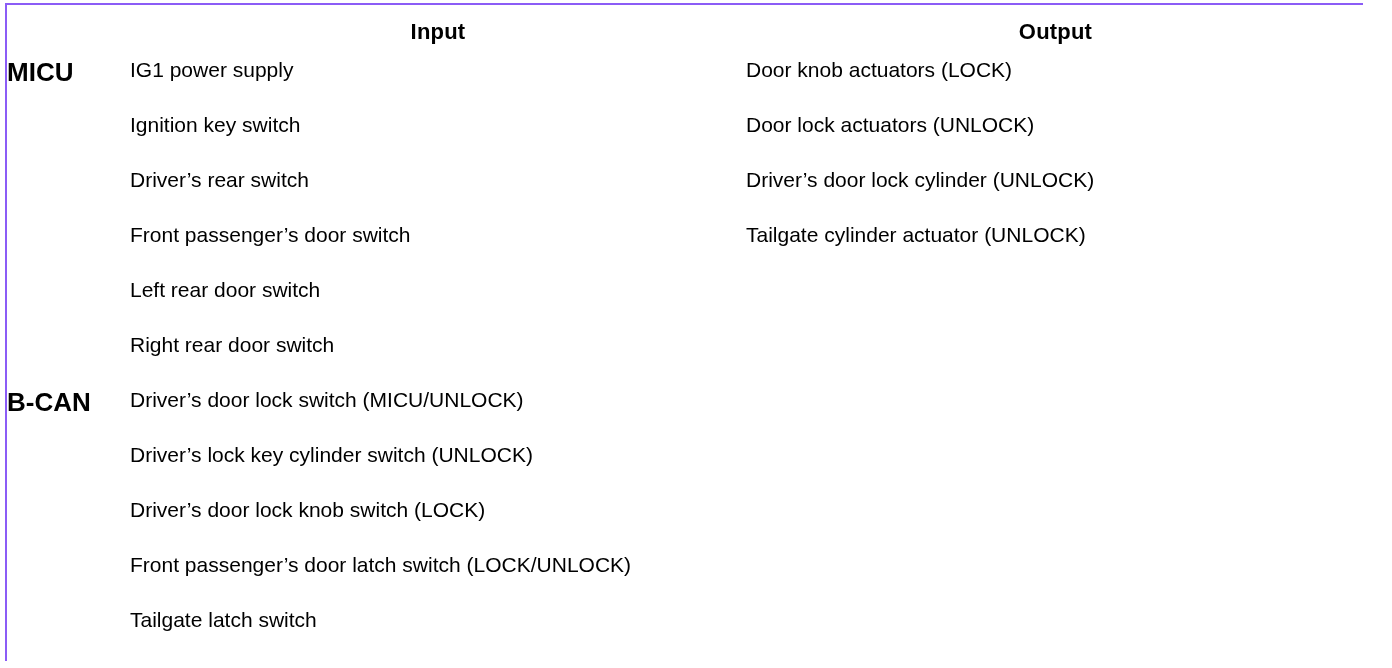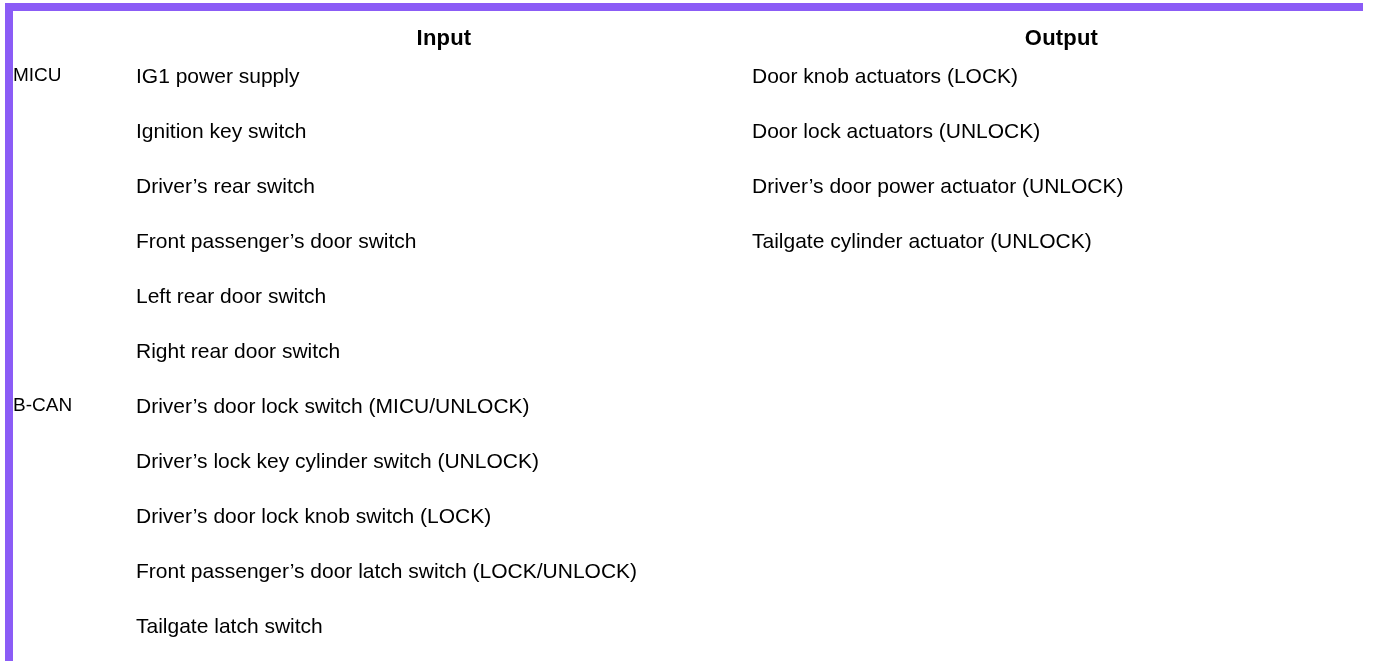--- a/index.html
+++ b/index.html
@@ -24,21 +24,21 @@
   }
 
   
   .io-table {
     position: absolute;
     left: 5px;
     top: 3px;
     width: 1358px;     
     height: 658px;     
     box-sizing: border-box;
-    border: 8px solid #8b5cf6;
+    border: 2px solid #8b5cf6;
     border-collapse: collapse;
     background: #ffffff;
   }
 
   .io-table table {
     width: 100%;
     height: 100%;
     border-collapse: collapse;
     table-layout: fixed;
   }
@@ -69,24 +69,25 @@
     font-weight: bold;
     letter-spacing: 0.2px;
     line-height: 54px;
     white-space: nowrap;
   }
 
   .hdr-blank { }
 
   
   .unit-cell {
-    font-size: 19px;
+    font-size: 26px;
     line-height: 1;
     padding: 15px 0 0 9px;
     white-space: nowrap;
+    font-weight: bold;
   }
 
   .list-cell {
     font-size: 21px;
     line-height: 1;
     padding: 15px 0 0 14px;
   }
 
   .list-cell .item {
     display: block;
@@ -133,21 +134,21 @@
             <span class="item">Ignition key switch</span>
             <span class="item">Driver’s rear switch</span>
             <span class="item">Front passenger’s door switch</span>
             <span class="item">Left rear door switch</span>
             <span class="item">Right rear door switch</span>
           </td>
 
           <td class="list-cell rule-bottom">
             <span class="item">Door knob actuators (LOCK)</span>
             <span class="item">Door lock actuators (UNLOCK)</span>
-            <span class="item">Driver’s door power actuator (UNLOCK)</span>
+            <span class="item">Driver’s door lock cylinder (UNLOCK)</span>
             <span class="item">Tailgate cylinder actuator (UNLOCK)</span>
           </td>
         </tr>
 
         <tr class="row-bcan">
           <td class="unit-cell rule-right">B-CAN</td>
 
           <td class="list-cell rule-right">
             <span class="item">Driver’s door lock switch (MICU/UNLOCK)</span>
             <span class="item">Driver’s lock key cylinder switch (UNLOCK)</span>

